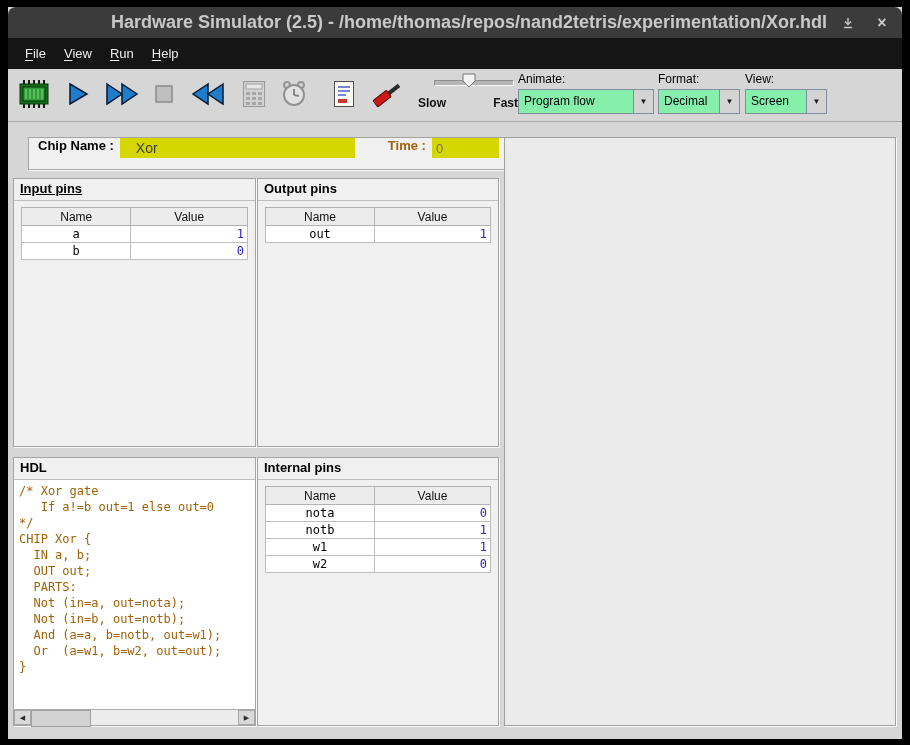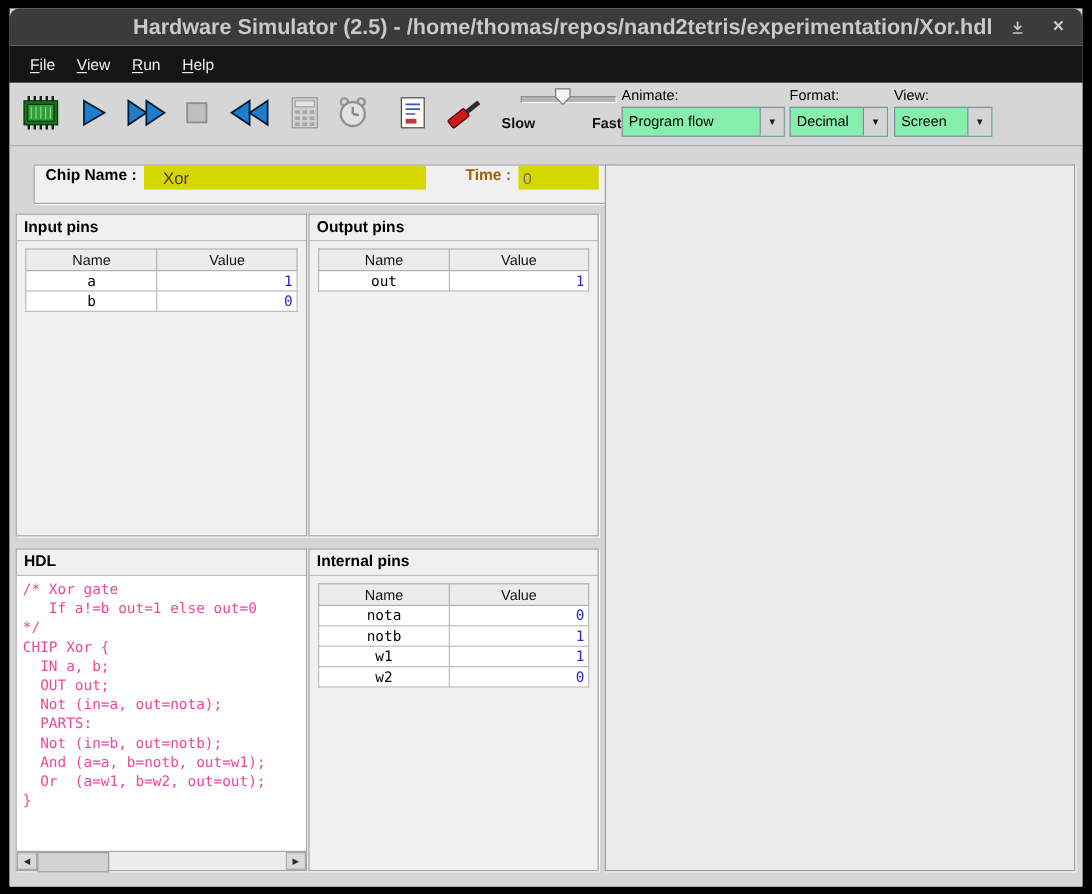--- a/index.html
+++ b/index.html
@@ -64,32 +64,32 @@
   .pin-table td{font-family:"DejaVu Sans Mono",monospace;font-size:12px;background:#fff;
                 border:1px solid #bdbdbd;height:16px;padding:0 3px;}
   td.pin-name{text-align:center;color:#000;}
   td.pin-value{text-align:right;color:#2626cc;}
   th.col-name{width:48%;}
 
   
   .hdl-code{position:absolute;left:0;top:22px;right:0;bottom:15px;background:#fff;
             padding:3px 5px;overflow:hidden;}
   .code-line{font-family:"DejaVu Sans Mono",monospace;font-size:12px;line-height:16px;
-             white-space:pre;color:#ec4899;}
+             white-space:pre;color:#a16207;}
   .hscrollbar{position:absolute;left:0;right:0;bottom:0;height:15px;background:#ececec;
               border-top:1px solid #ababab;display:flex;}
   .scroll-btn{width:15px;background:#d9d9d9;border:1px solid #a8a8a8;font-size:7px;display:flex;
               align-items:center;justify-content:center;color:#2a2a2a;}
   .scroll-track{flex:1;position:relative;background:#ececec;}
   .scroll-thumb{position:absolute;left:0;top:0;width:58px;height:100%;background:#d2d2d2;
                 border:1px solid #a0a0a0;}
 
   .screen-panel{left:496px;top:15px;width:390px;height:587px;background:#ebebeb;border:1px solid #9e9e9e;}
 
-  .p-input{left:5px;top:56px;width:241px;height:267px;}
+  .p-input{left:5px;top:56px;width:241px;height:267px;text-decoration:underline;}
   .p-output{left:249px;top:56px;width:240px;height:267px;}
   .p-hdl{left:5px;top:335px;width:241px;height:267px;}
   .p-internal{left:249px;top:335px;width:240px;height:267px;}
 </style>
 </head>
 <body>
 
 <div class="window">
 
   <div class="titlebar">
@@ -303,22 +303,22 @@
 
     <div class="panel p-hdl">
       <div class="panel-title">HDL</div>
       <div class="hdl-code">
         <div class="code-line">/* Xor gate</div>
         <div class="code-line">   If a!=b out=1 else out=0</div>
         <div class="code-line">*/</div>
         <div class="code-line">CHIP Xor {</div>
         <div class="code-line">  IN a, b;</div>
         <div class="code-line">  OUT out;</div>
+        <div class="code-line">  PARTS:</div>
         <div class="code-line">  Not (in=a, out=nota);</div>
-        <div class="code-line">  PARTS:</div>
         <div class="code-line">  Not (in=b, out=notb);</div>
         <div class="code-line">  And (a=a, b=notb, out=w1);</div>
         <div class="code-line">  Or  (a=w1, b=w2, out=out);</div>
         <div class="code-line">}</div>
       </div>
       <div class="hscrollbar">
         <span class="scroll-btn">◀</span>
         <span class="scroll-track">
           <span class="scroll-thumb"></span>
         </span>

